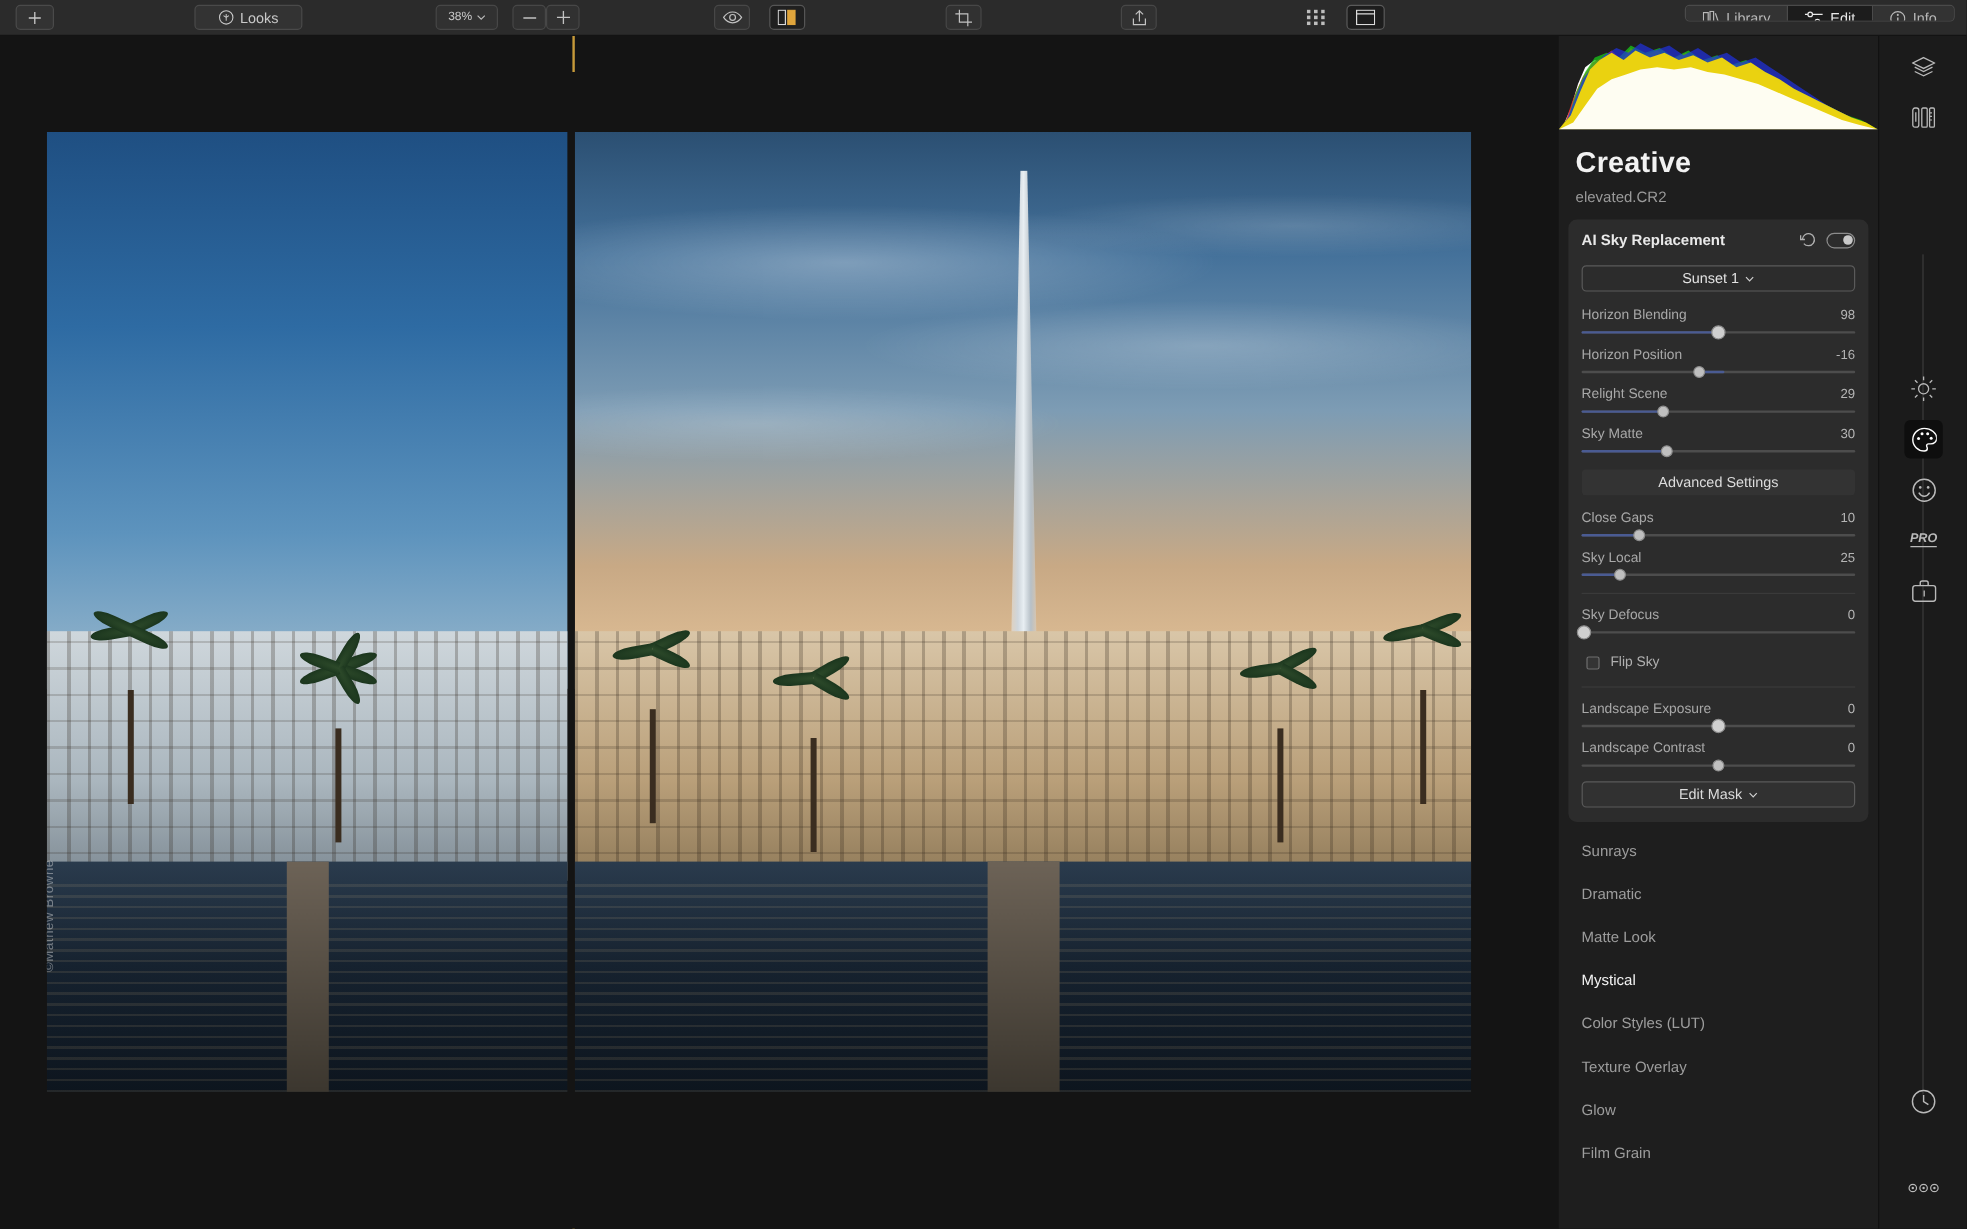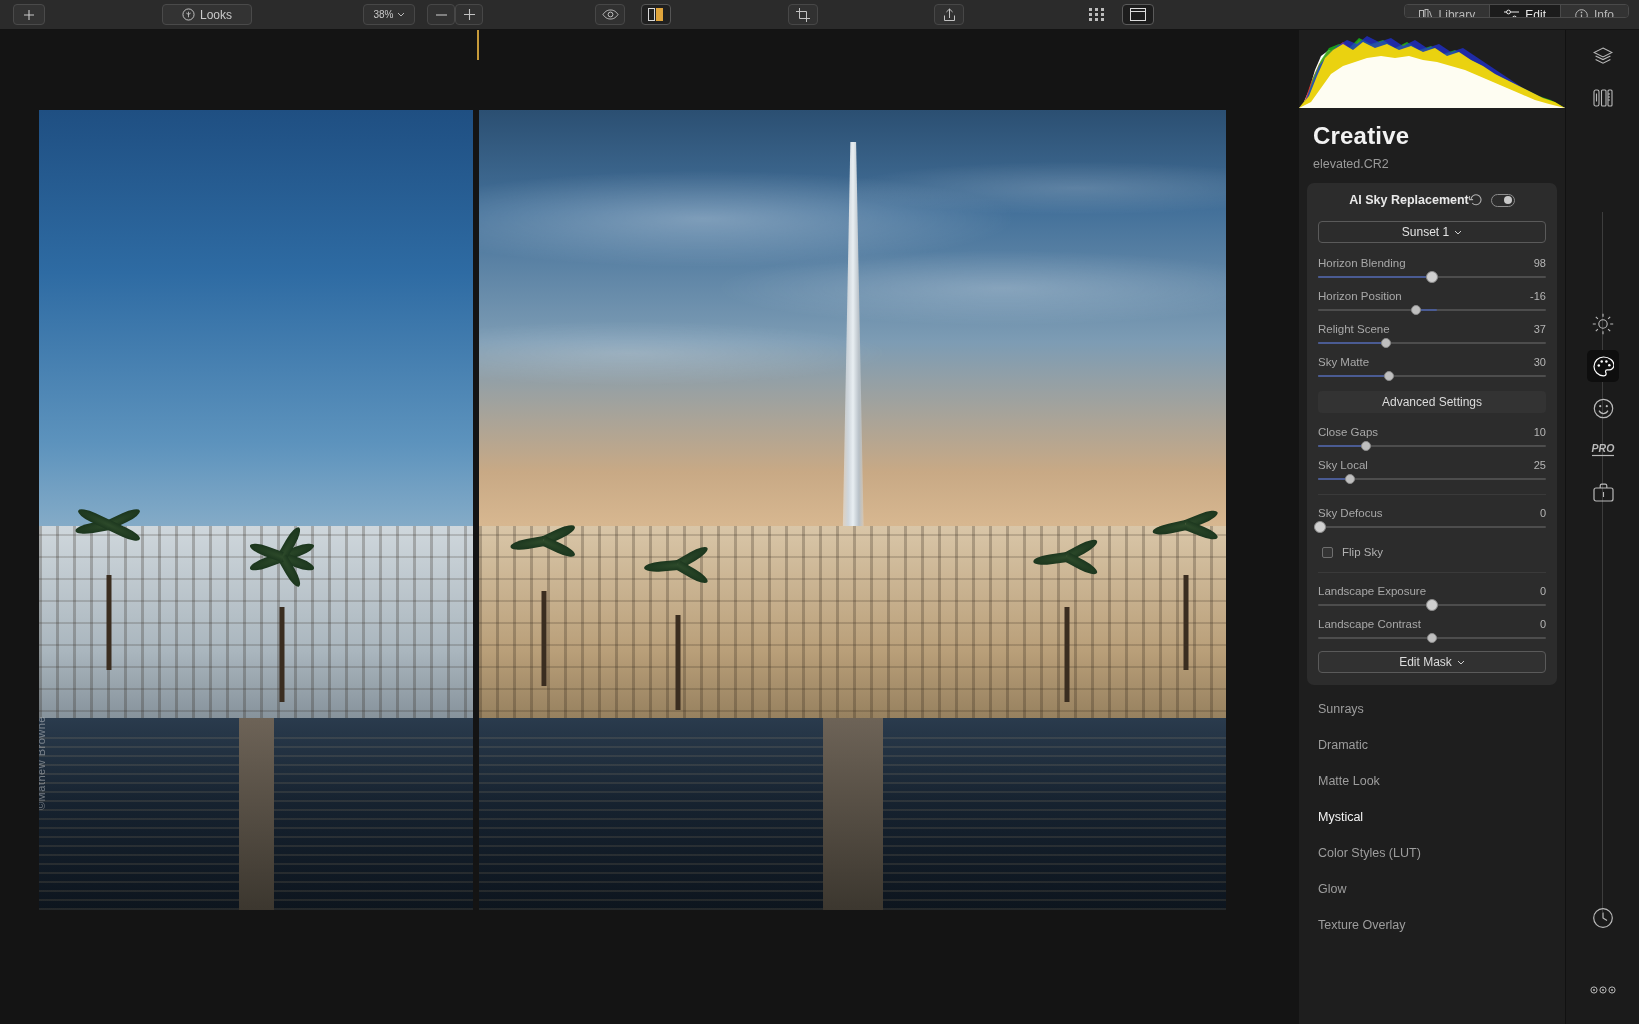--- a/index.html
+++ b/index.html
@@ -156,21 +156,21 @@
     font-size: 24px; color: #f2f2f2; font-weight: 600;
     padding: 14px 14px 0 14px; letter-spacing: .2px;
   }
   .panel-sub {
     font-size: 12.5px; color: #9a9a9a; padding: 7px 14px 12px 14px;
   }
   .card {
     margin: 0 8px; background: #2c2c2c; border-radius: 7px; padding: 10px 11px 12px 11px;
   }
   .card-head {
-    display: flex; align-items: center; justify-content: center; margin-bottom: 14px;
+    display: flex; align-items: center; justify-content: space-between; margin-bottom: 14px;
   }
   .card-title { font-size: 12.5px; color: #e9e9e9; font-weight: 700; }
   .card-tools { display:flex; align-items:center; gap: 9px; }
   .reset-ico { color:#b0b0b0; font-size: 13px; }
   .toggle {
     width: 24px; height: 13px; border-radius: 7px; border: 1px solid #8c8c8c;
     position: relative; background: #2c2c2c;
   }
   .toggle::after {
     content:""; position:absolute; right: 1.5px; top: 1.5px;
@@ -477,21 +477,21 @@
         </div>
         <div class="track">
             <div class="fill" style="left:43%; width:9%"></div>
             <div class="knob small" style="left:43%"></div>
           </div>
       </div>
 
       <div class="slider-row">
         <div class="slider-top">
           <span>Relight Scene</span>
-          <span class="slider-val">37</span>
+          <span class="slider-val">29</span>
         </div>
         <div class="track">
             <div class="fill" style="left:0; width:30%"></div>
             <div class="knob small" style="left:30%"></div>
           </div>
       </div>
 
       <div class="slider-row">
         <div class="slider-top">
           <span>Sky Matte</span>
@@ -586,24 +586,27 @@
       <div class="preset-item">
           <span>Matte Look</span>
         </div>
       <div class="preset-item active">
           <span>Mystical</span>
         </div>
       <div class="preset-item">
           <span>Color Styles (LUT)</span>
         </div>
       <div class="preset-item">
+          <span>Texture Overlay</span>
+        </div>
+      <div class="preset-item">
           <span>Glow</span>
         </div>
       <div class="preset-item">
-          <span>Texture Overlay</span>
+          <span>Film Grain</span>
         </div>
     </div>
   </div>
 
   <div class="rail">
 
     <div class="rail-btn" style="top:10px;">
       <svg width="20" height="18" viewBox="0 0 20 18">
         <path d="M10 1L19 5.5 10 10 1 5.5z" stroke="currentColor" stroke-width="1.1" fill="none"></path>
         <path d="M2.6 9L10 12.6 17.4 9" stroke="currentColor" stroke-width="1.1" fill="none"></path>

